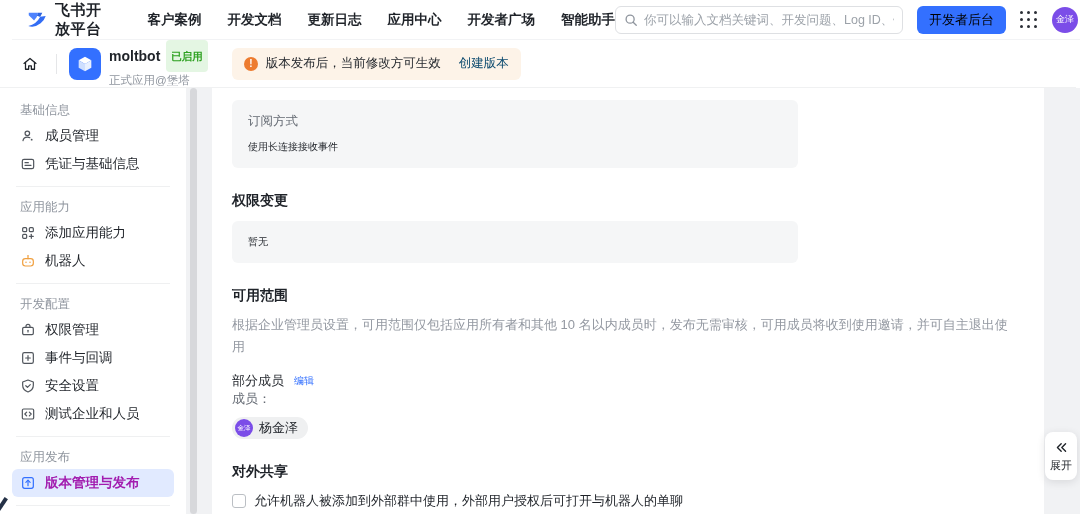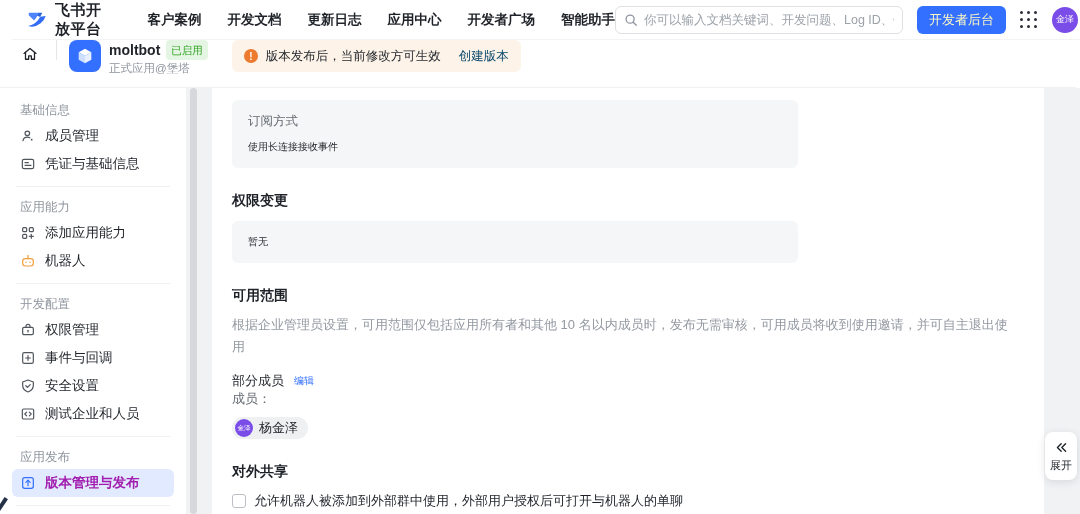--- a/index.html
+++ b/index.html
@@ -12,39 +12,39 @@
   .brand { display:flex; align-items:center; gap:7px; }
   .brand-name { font-size:15px; font-weight:bold; letter-spacing:.5px; }
   .nav-links { display:flex; gap:26px; margin-left:36px; }
   .nav-link { font-size:13.5px; font-weight:bold; color:#1f2329; cursor:pointer; white-space:nowrap; }
   .topnav-right { margin-left:auto; display:flex; align-items:center; gap:14px; }
   .searchbox { width:288px; height:28px; border:1px solid #dee0e3; border-radius:6px;
     display:flex; align-items:center; padding:0 8px; gap:6px; background:#fff; }
   .searchbox input { border:none; outline:none; flex:1; font-size:12.5px; color:#1f2329;
     font-family:inherit; background:transparent; }
   .searchbox input::placeholder { color:#9ca2a9; }
-  .btn-console { background:#3370ff; color:#fef9c3; font-size:13px; border:none; border-radius:6px;
+  .btn-console { background:#3370ff; color:#000000; font-size:13px; border:none; border-radius:6px;
     height:28px; padding:0 12px; cursor:pointer; font-family:inherit; white-space:nowrap; }
   .grid-icon { width:18px; height:18px; display:grid; grid-template-columns:repeat(3,1fr); gap:3px; cursor:pointer; }
   .grid-icon i { width:3px; height:3px; background:#2b2f36; border-radius:50%; }
   .avatar { width:26px; height:26px; border-radius:50%; background:#7b4de8; color:#fff;
     font-size:9px; display:flex; align-items:center; justify-content:center; cursor:pointer; }
 
   
   .subheader { position:absolute; left:0; top:40px; width:1076px; height:48px; background:#fff;
-    display:flex; padding:0 16px; border-bottom:1px solid #f0f1f2; z-index:20; }
+    display:flex; align-items:center; padding:0 16px; border-bottom:1px solid #f0f1f2; z-index:20; }
   .home-btn { width:28px; height:28px; display:flex; align-items:center; justify-content:center;
     border-radius:6px; cursor:pointer; }
   .subdivider { width:1px; height:20px; background:#e5e6e8; margin:0 12px; }
   .app-icon { width:32px; height:32px; border-radius:8px; background:#3370ff; display:flex;
     align-items:center; justify-content:center; }
   .app-meta { margin-left:8px; line-height:1.15; }
   .app-name-row { display:flex; align-items:center; gap:6px; }
   .app-name { font-size:14px; font-weight:bold; }
-  .badge-enabled { font-size:10.5px; color:#2ea121; background:#e4f6e3; border-radius:4px; padding:4px 5px; }
+  .badge-enabled { font-size:10.5px; color:#2ea121; background:#e4f6e3; border-radius:4px; padding:10px 5px;font-weight:bold; }
   .app-subtitle { font-size:11.5px; color:#8f959e; margin-top:2px; }
   .banner { margin-left:24px; height:32px; background:#fdf3e8; border-radius:6px; display:flex;
     align-items:center; padding:0 12px; gap:8px; }
   .warn-icon { width:14px; height:14px; border-radius:50%; background:#ed7b2f; color:#fff;
     font-size:10px; font-weight:bold; display:flex; align-items:center; justify-content:center; }
   .banner-text { font-size:12.5px; color:#1f2329; }
   .banner-link { font-size:12.5px; color:#0c4a6e; margin-left:10px; cursor:pointer; text-decoration:none; }
 
   
   .page-body { position:absolute; left:0; top:88px; width:1080px; height:426px; overflow:hidden; background:#f1f2f4; }

